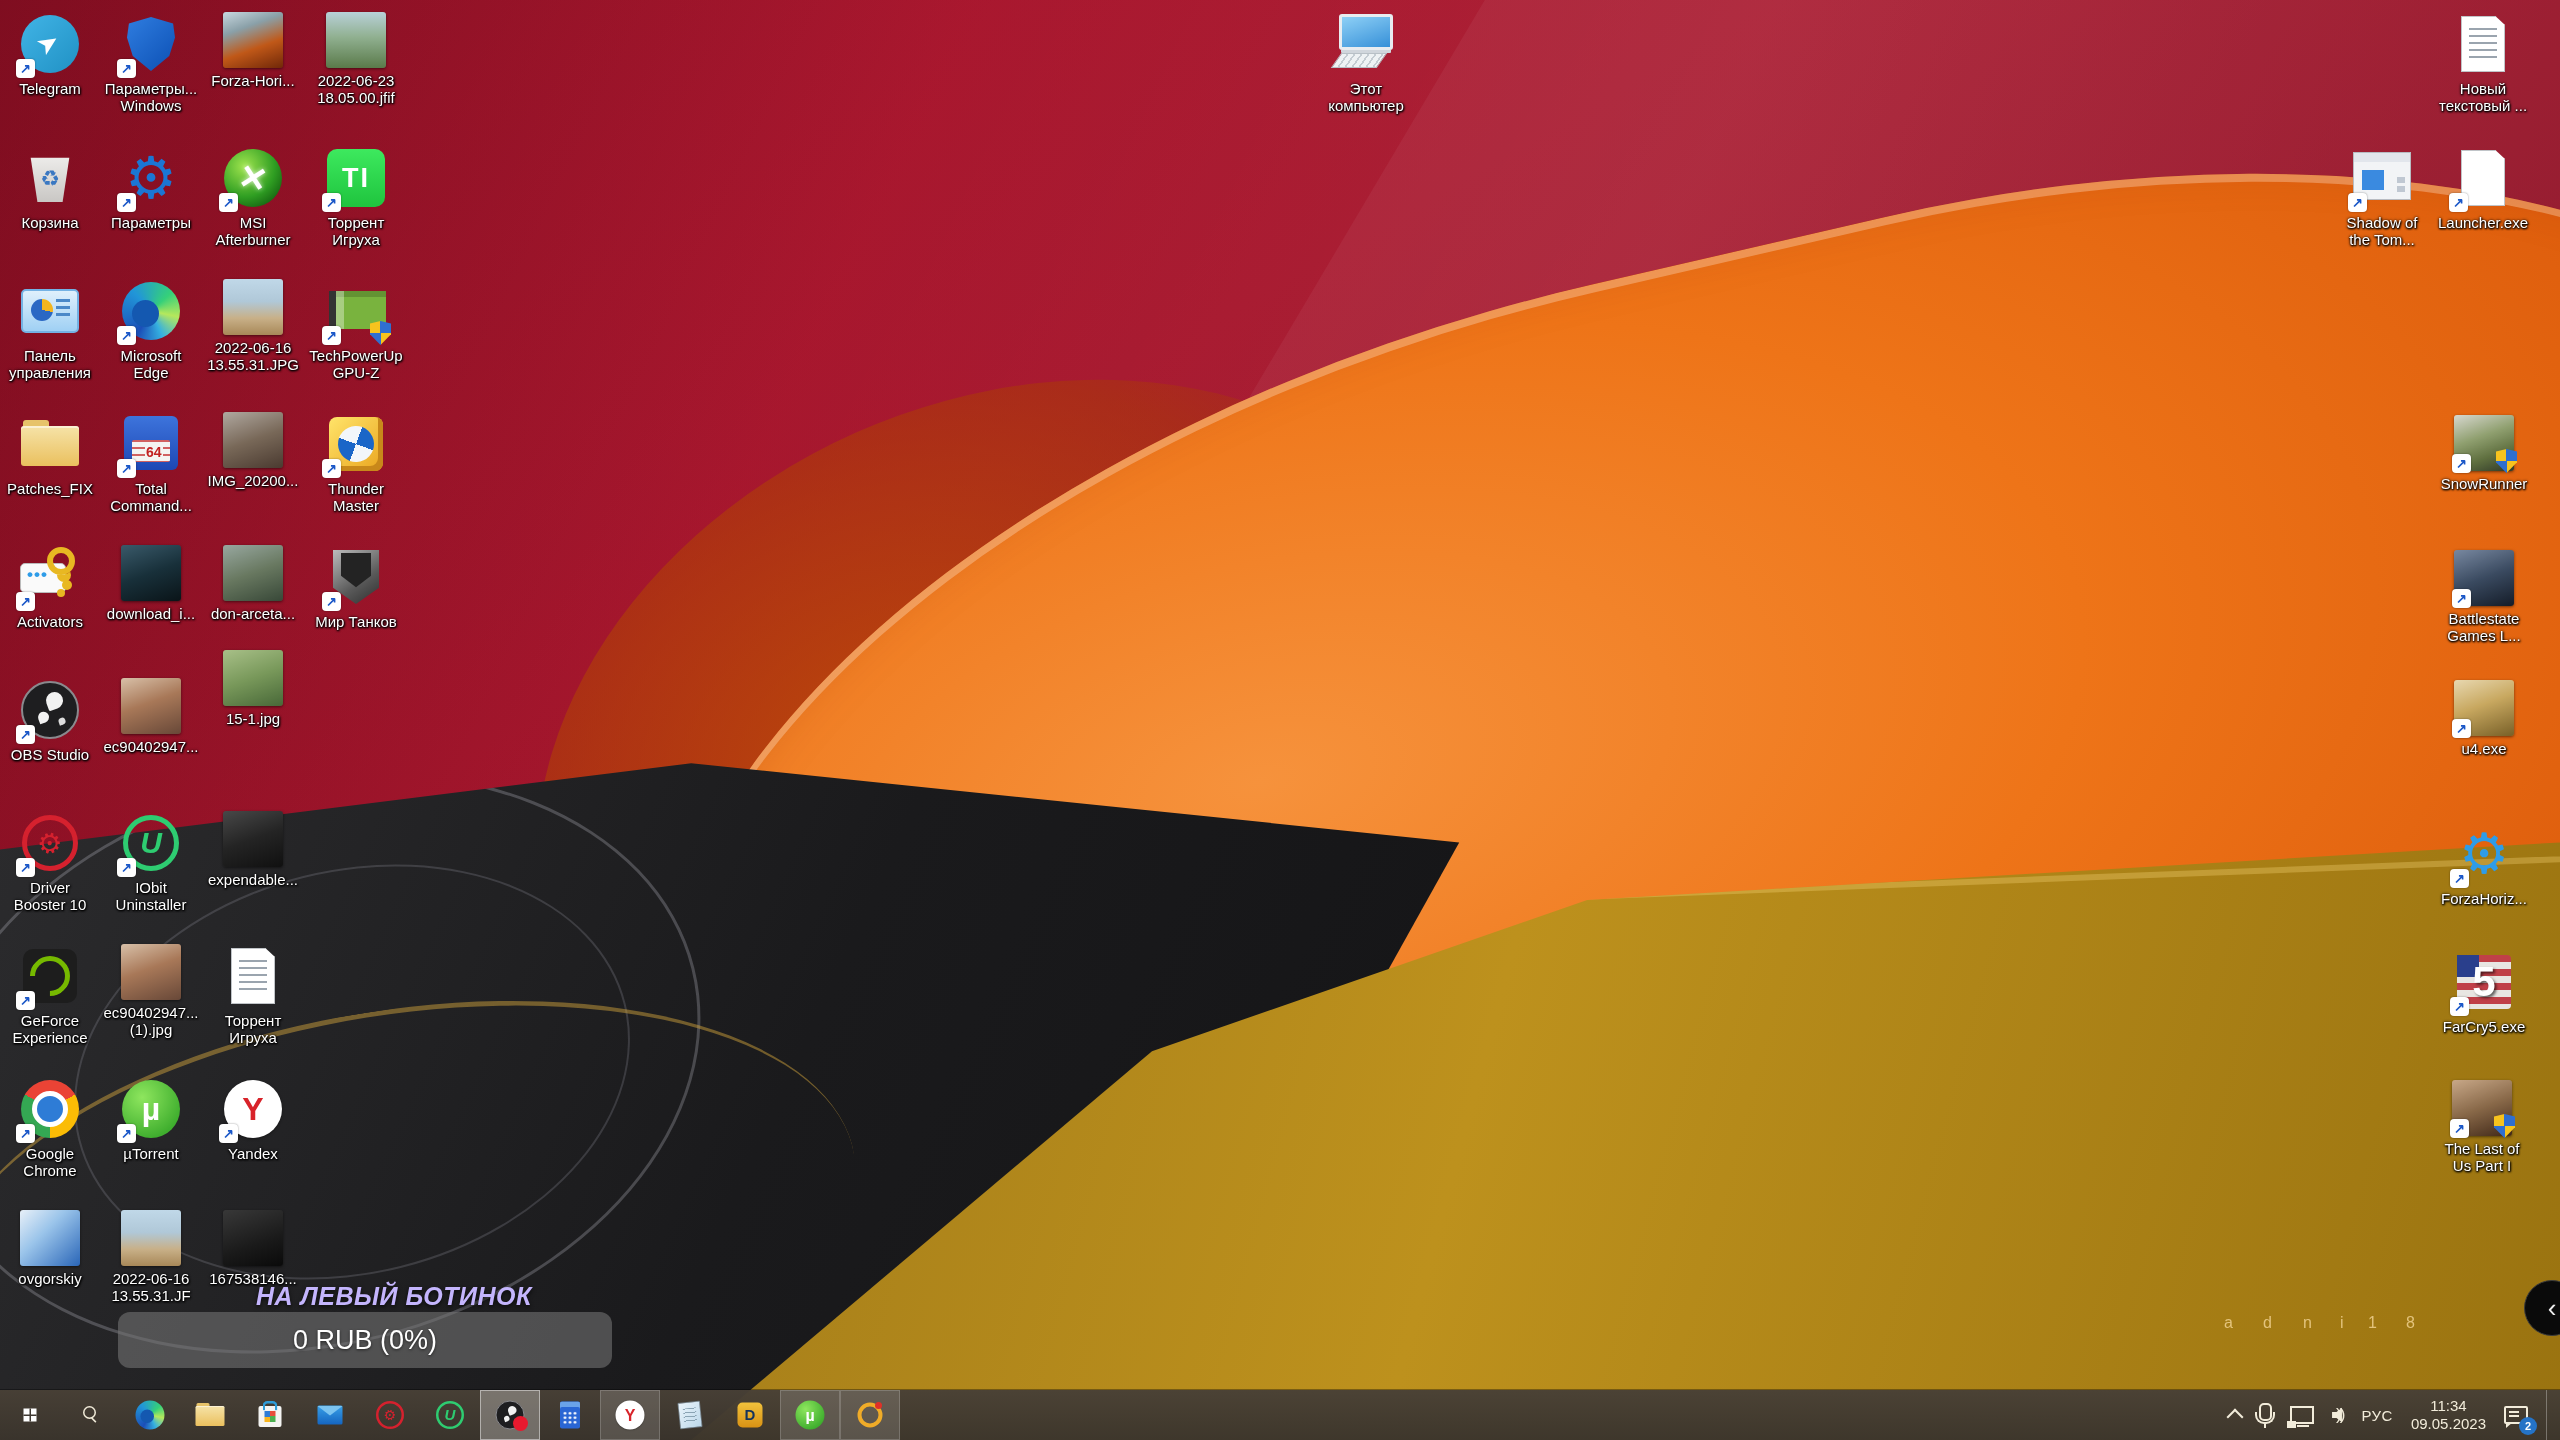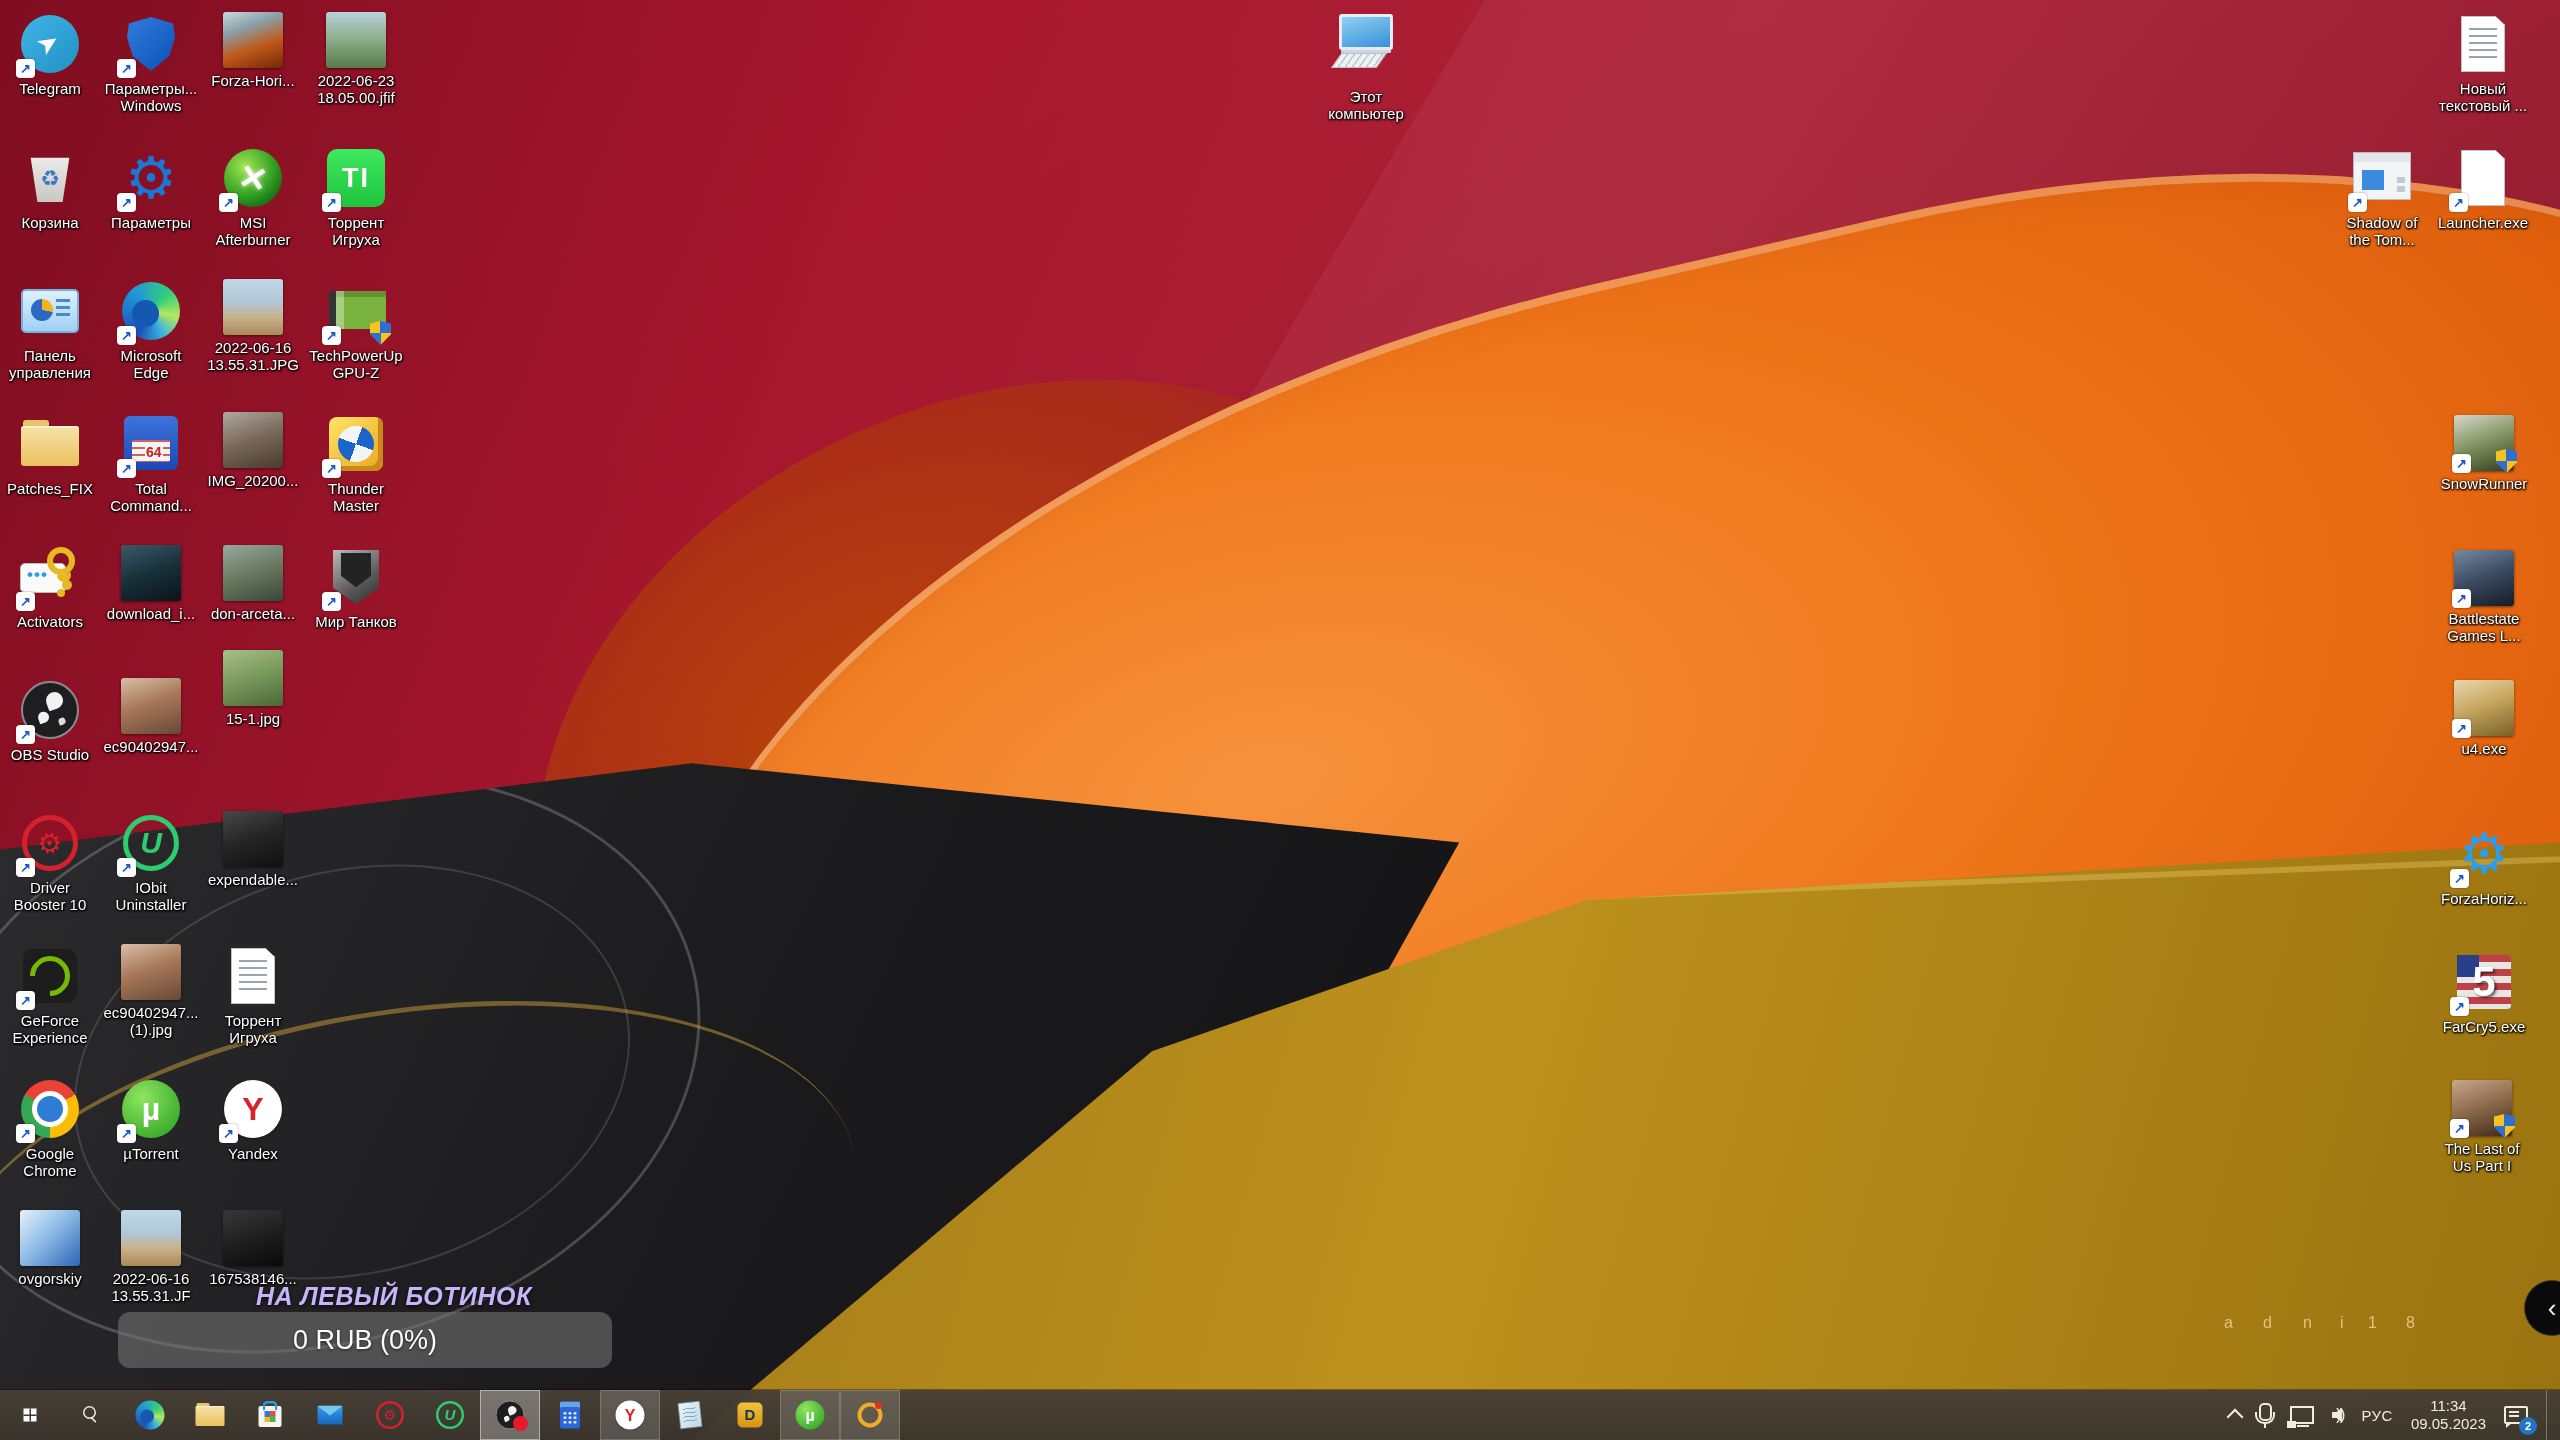--- a/index.html
+++ b/index.html
@@ -497,21 +497,21 @@
         <div>2022-06-16</div>
         <div>13.55.31.JF</div>
       </div>
     </div>
     <div class="dicon" style="left: 197px; top: 1210px;">
       <div class="ic g-photo" style="background: linear-gradient(160deg, rgb(56, 56, 56) 0%, rgb(26, 26, 26) 60%, rgb(10, 10, 10) 100%);"></div>
       <div class="lbl">
         <div>167538146...</div>
       </div>
     </div>
-    <div class="dicon" style="left: 1310px; top: 12px; gap: 8px;">
+    <div class="dicon" style="left: 1310px; top: 12px;">
       <div class="ic g-computer"></div>
       <div class="lbl">
         <div>Этот</div>
         <div>компьютер</div>
       </div>
     </div>
     <div class="dicon" style="left: 2427px; top: 12px;">
       <div class="ic g-paperdoc"></div>
       <div class="lbl">
         <div>Новый</div>

